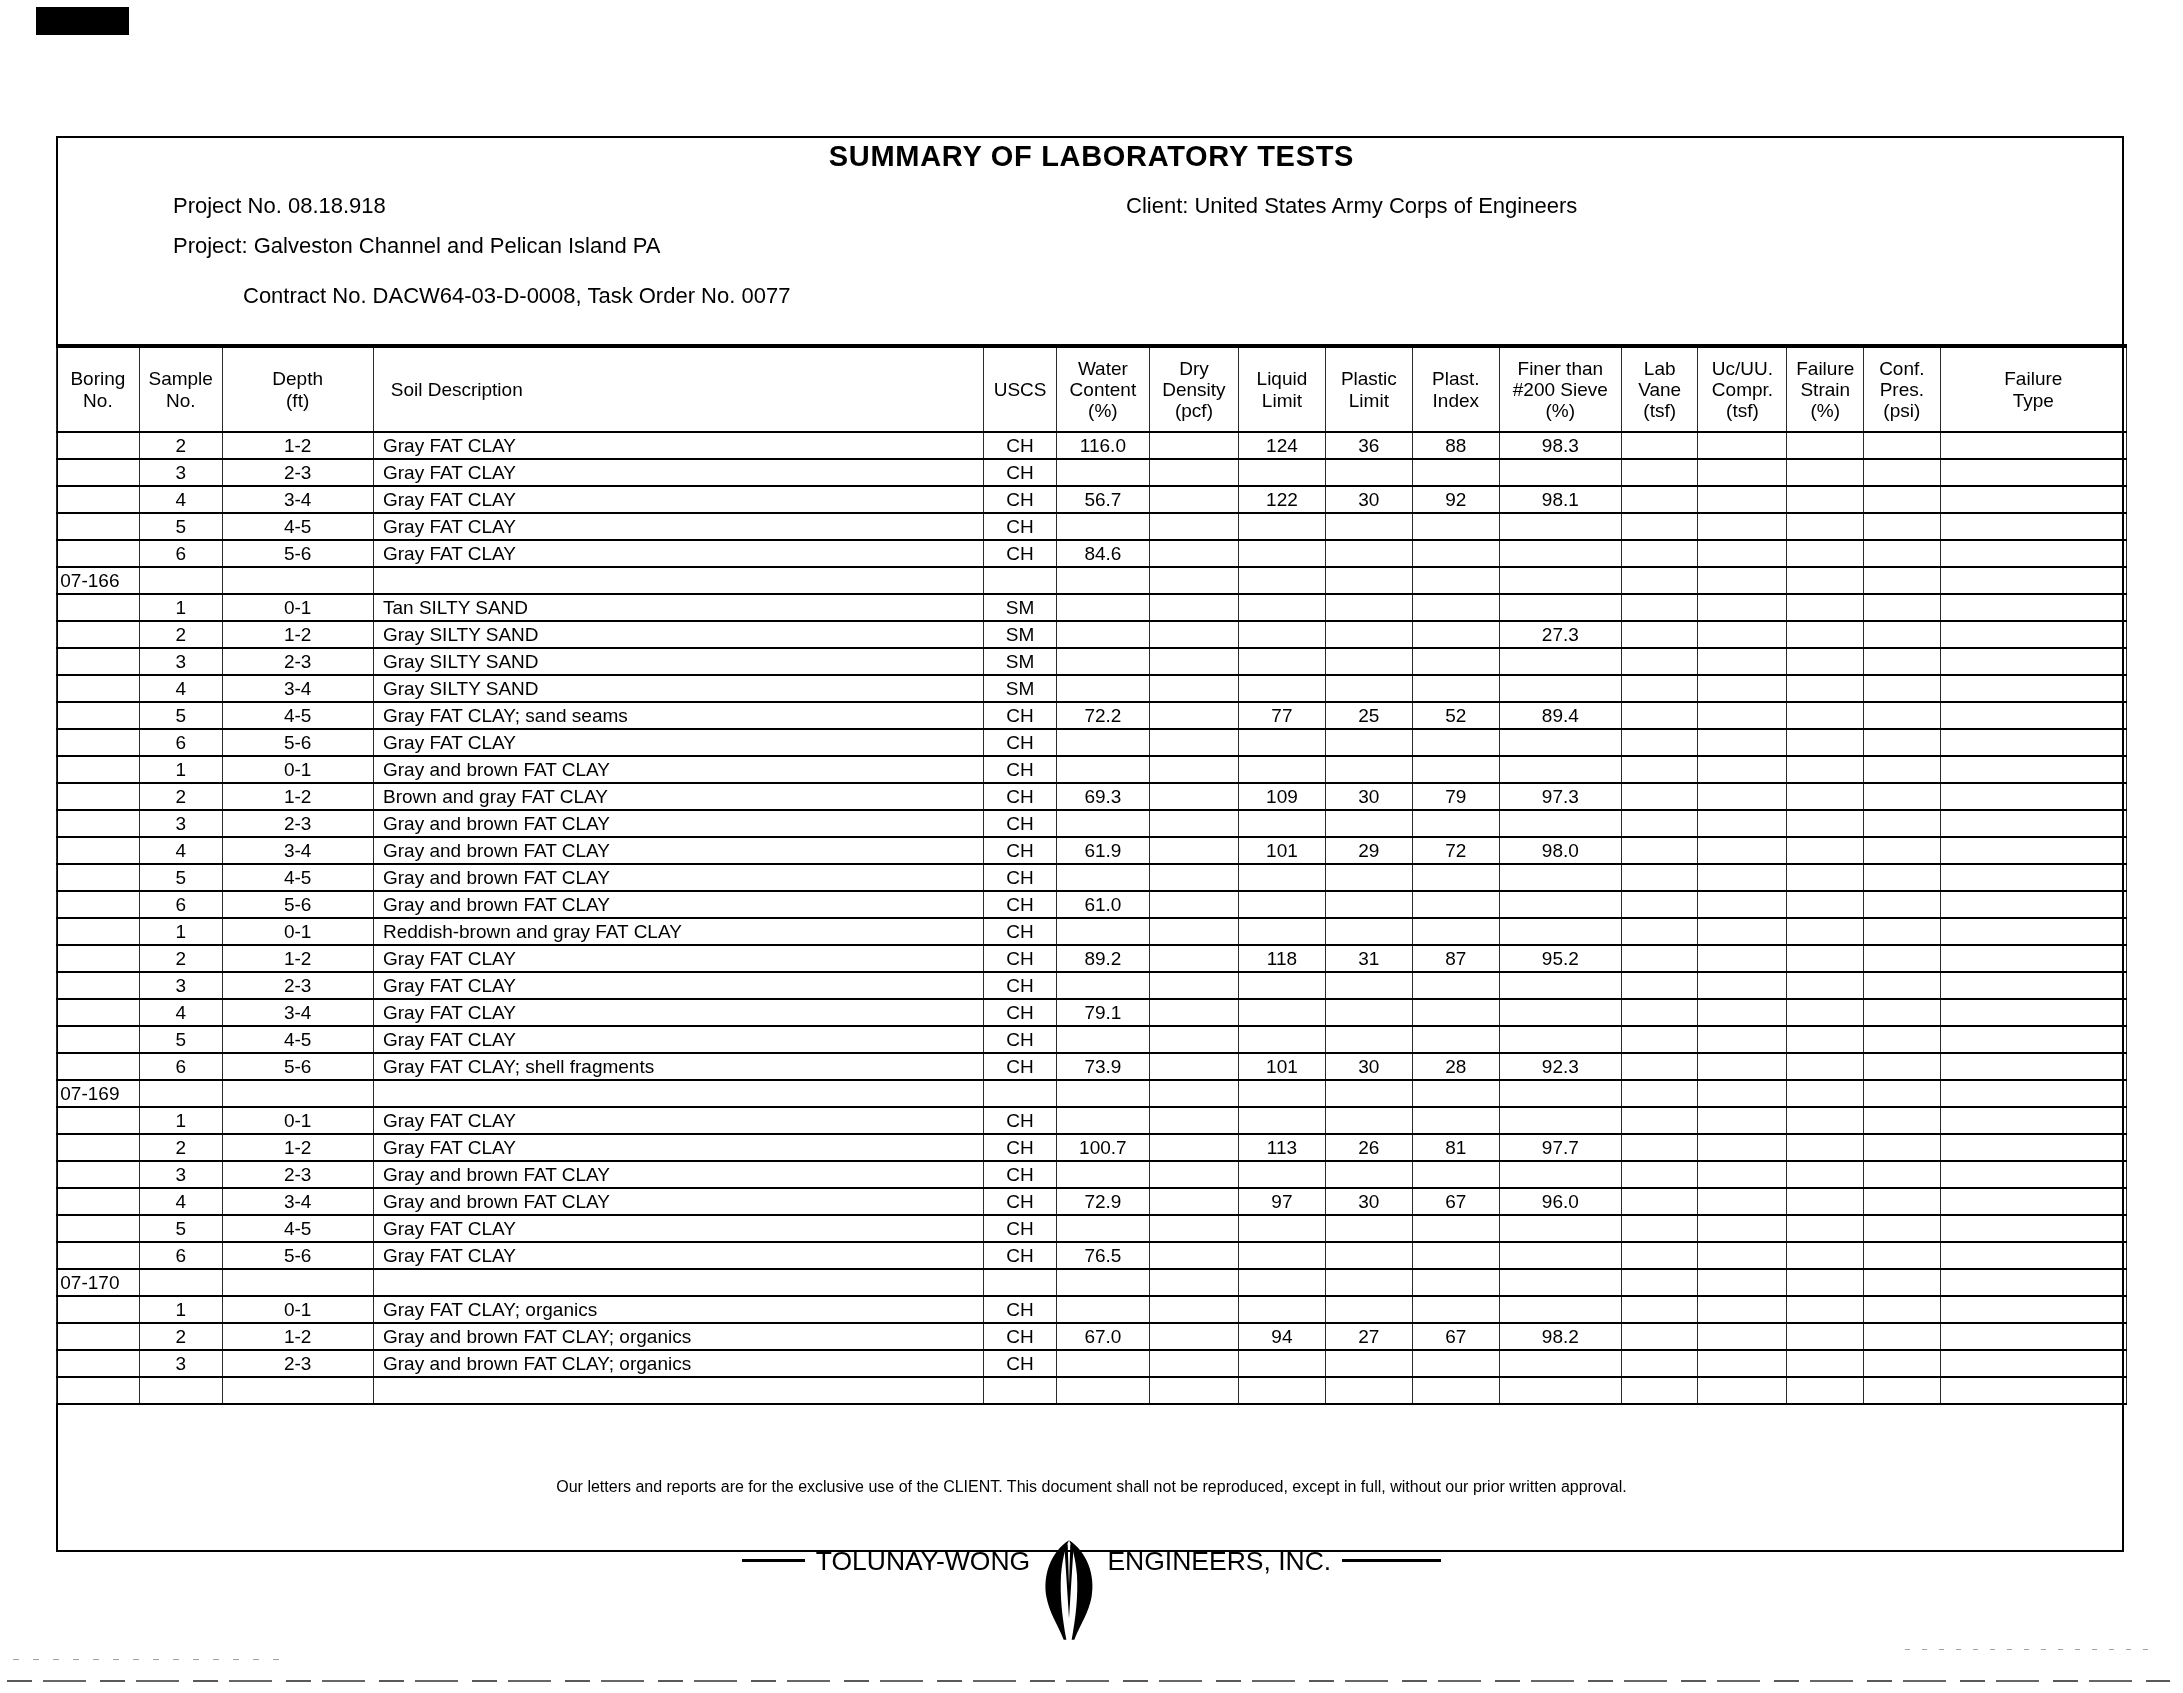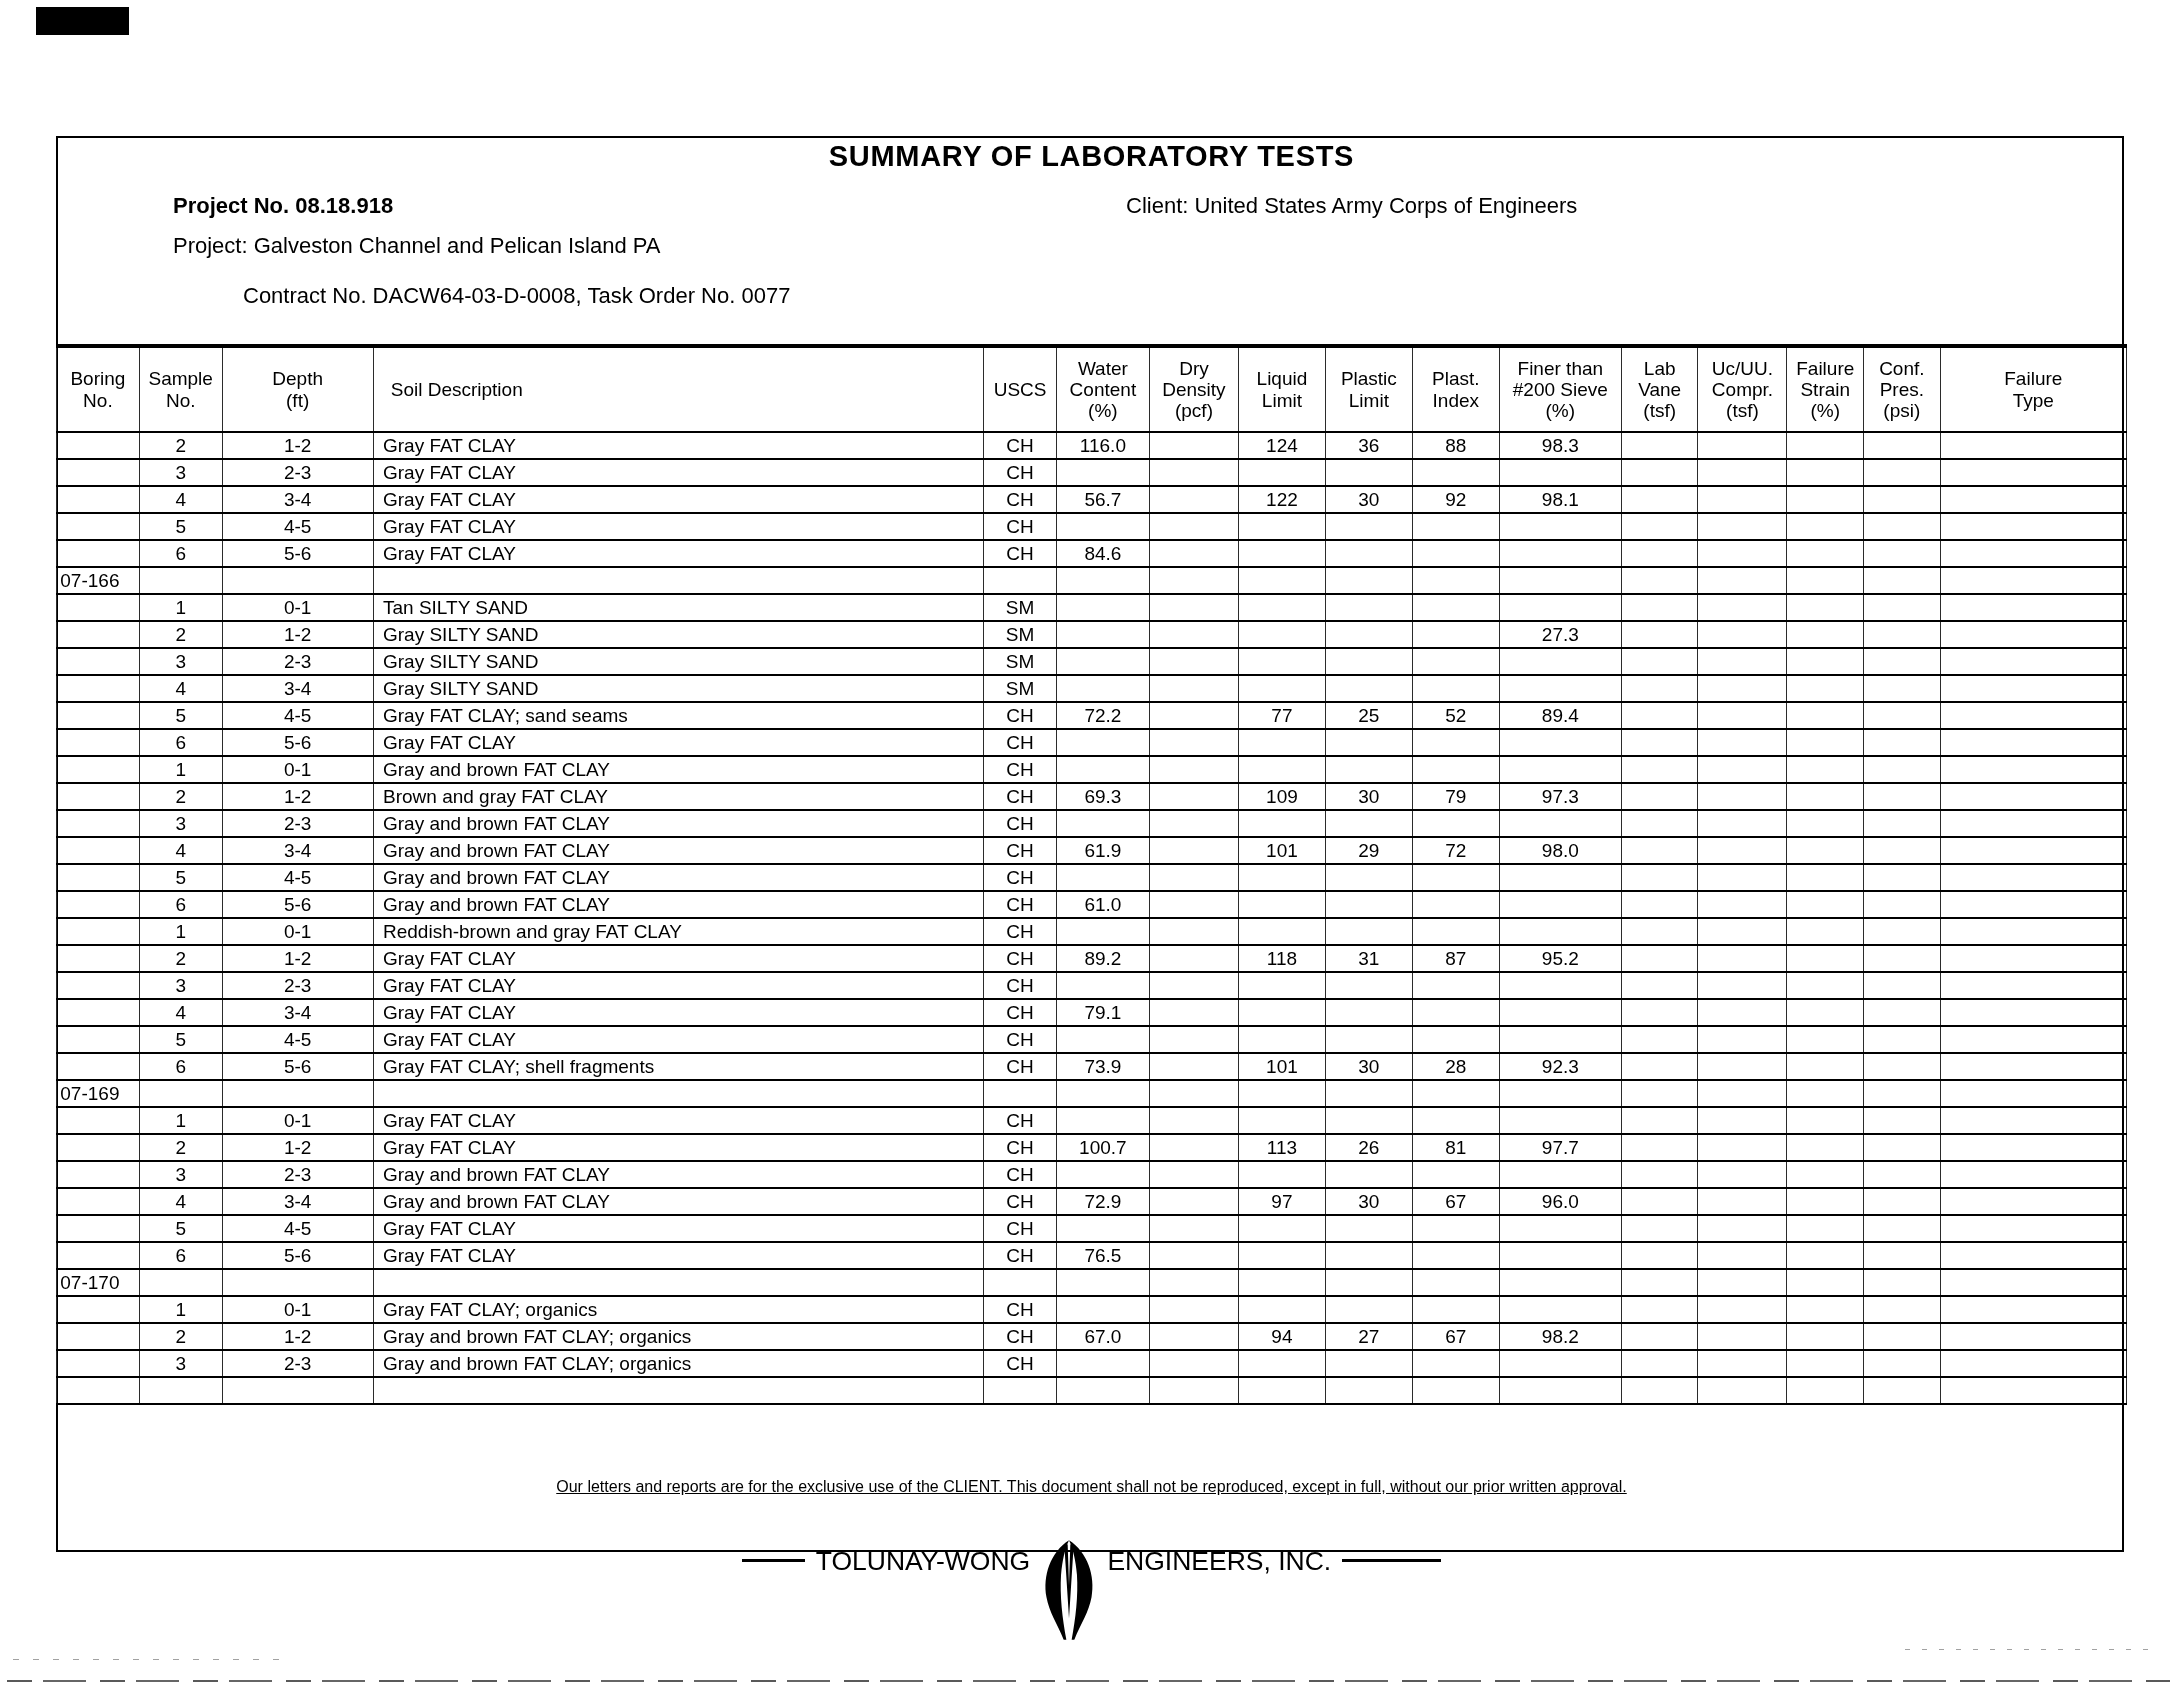--- a/index.html
+++ b/index.html
@@ -10,21 +10,21 @@
   }
   .frame{
     position:absolute;left:56px;top:136px;width:2068px;height:1416px;
     border:2.6px solid #000;box-sizing:border-box;background:#fff;
   }
   .doc-title{
     position:absolute;left:56px;top:140px;width:2071px;text-align:center;
     font-size:29px;font-weight:bold;letter-spacing:0.7px;
   }
   .hdr-text{position:absolute;font-size:22px;white-space:nowrap;}
-  .project-no{left:173px;top:193px;font-weight:bold;}
+  .project-no{left:173px;top:193px;}
   .client{left:1126px;top:193px;}
   .project-name{left:173px;top:233px;}
   .contract{left:243px;top:283px;}
 
   table.lab{
     position:absolute;left:56px;top:344px;width:2071px;
     border-collapse:collapse;table-layout:fixed;border-radius:15px;
   }
   table.lab th, table.lab td{
     border-left:1.3px solid #2b2b2b;border-right:1.3px solid #2b2b2b;
@@ -38,21 +38,20 @@
     font-weight:normal;font-size:19px;height:86px;
     white-space:pre-line;line-height:1.12;
   }
   table.lab thead th.left{text-align:left;padding-left:17px;}
   table.lab td.left{text-align:left;padding-left:9.3px;}
   table.lab td.boring{text-align:left;padding-left:3.3px;}
 
   .disclaimer{
     position:absolute;left:56px;top:1478px;width:2071px;text-align:center;
     font-size:16px;
-    text-decoration:underline;
   }
   .footer{
     position:absolute;left:56px;top:1543px;width:2071px;height:112px;
     display:flex;align-items:flex-start;justify-content:center;gap:10.6px;
     font-size:26.5px;white-space:nowrap;
   }
   .footer .rule{height:2.6px;background:#000;margin-top:16px;}
   .rule-left{width:63px;}
   .rule-right{width:99px;}
   .footer .co{padding-top:2.6px;}

